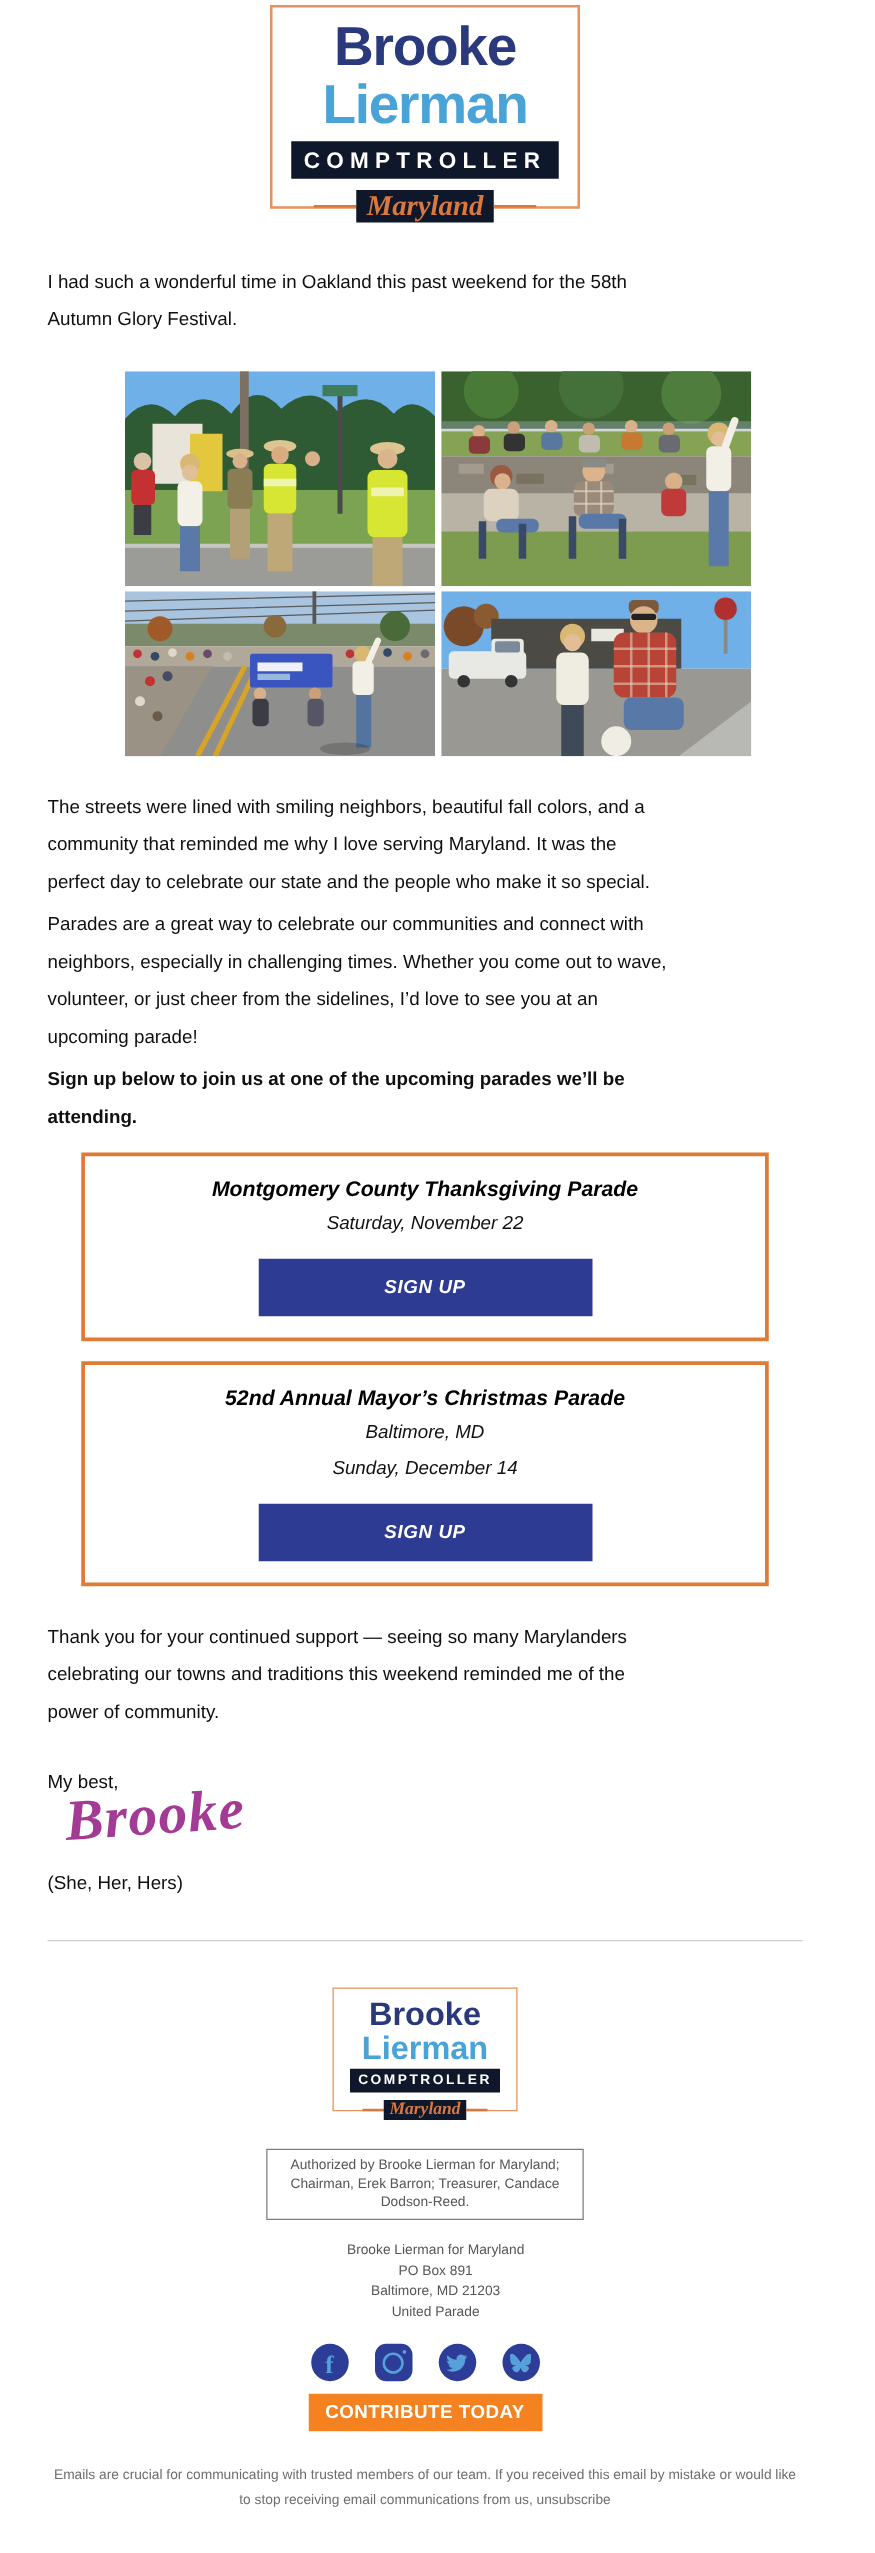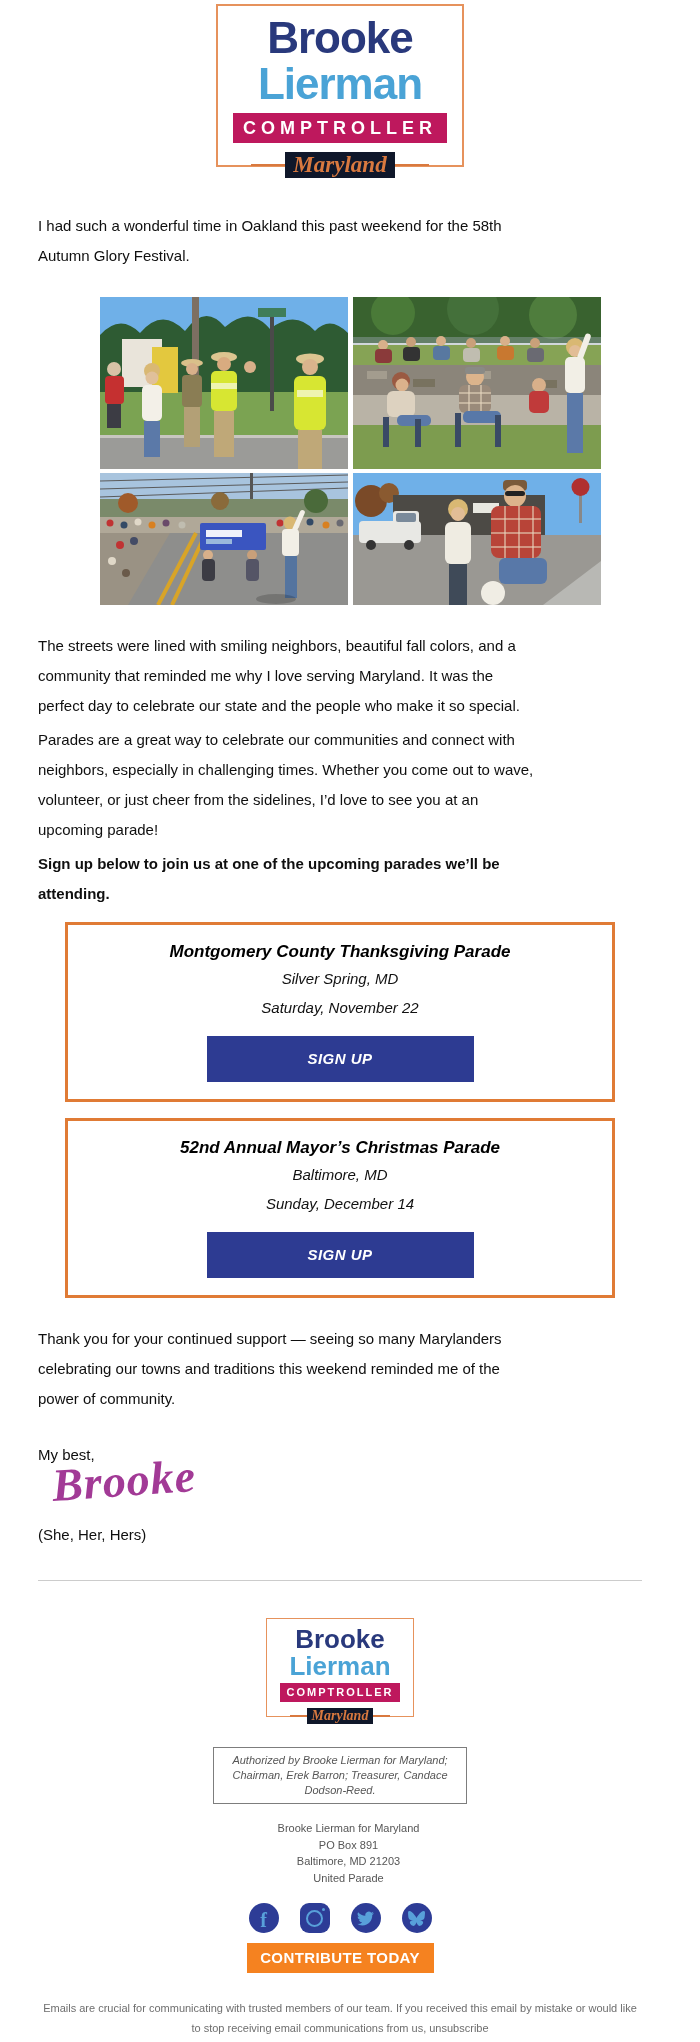--- a/index.html
+++ b/index.html
@@ -13,21 +13,21 @@
   .email{width:680px;overflow:hidden;background:#fff;}
 
   
   .logo-wrap{text-align:center;margin-top:4px;}
   .logo-box{
     position:relative;display:inline-block;width:248px;box-sizing:border-box;
     border:2px solid #e6925c;padding:10px 0 22px;text-align:center;
   }
   .logo-n1{font-size:44px;line-height:44px;font-weight:bold;color:#29397c;letter-spacing:-1px;}
   .logo-n2{font-size:44px;line-height:48px;font-weight:bold;color:#4aa3d6;letter-spacing:-1px;}
-  .logo-band{display:inline-block;background:#be185d;color:#fff;font-weight:bold;
+  .logo-band{display:inline-block;background:#0f172a;color:#fff;font-weight:bold;
     font-size:18px;line-height:18px;letter-spacing:5px;padding:6px 10px;margin-top:5px;}
   .logo-script-row{position:absolute;left:0;right:0;bottom:-14px;height:28px;
     display:flex;align-items:center;justify-content:center;}
   .logo-script-row .dash{display:inline-block;width:34px;height:2px;background:#d9793f;}
   .logo-script{background:#0f172a;padding:0 8px;color:#d9793f;
     font-family:"Liberation Serif", serif;font-style:italic;font-weight:bold;font-size:23px;line-height:26px;}
   
   .logo-box.small{width:148px;border-width:1px;padding:7px 0 14px;}
   .logo-box.small .logo-n1{font-size:26px;line-height:26px;letter-spacing:0;}
   .logo-box.small .logo-n2{font-size:26px;line-height:28px;letter-spacing:0;}
@@ -62,21 +62,21 @@
   .signature{display:inline-block;margin:-14px 0 0 14px;
     font-family:"Liberation Serif", serif;font-style:italic;font-weight:bold;
     font-size:46px;line-height:50px;color:#a23a96;transform:rotate(-4deg);letter-spacing:1px;}
 
   hr.divider{border:none;border-top:1px solid #cccccc;margin:30px 38px 0;}
 
   
   .footer{ text-align:center; }
   .f-logo{margin-top:37px;}
   .auth-box{width:254px;box-sizing:border-box;margin:30px auto 0;border:1px solid #7d7d7d;
-    padding:5px 0;font-size:11px;line-height:15px;color:#565656;font-style:italic;}
+    padding:5px 0;font-size:11px;line-height:15px;color:#565656;}
   .address{margin-top:16px;font-size:11px;line-height:16.5px;color:#565656;padding-left:17px;}
   .social-row{margin-top:17px;display:flex;justify-content:center;gap:21px;}
   .sicon{width:30px;height:30px;border-radius:50%;background:#2d3c96;
     display:flex;align-items:center;justify-content:center;position:relative;cursor:pointer;}
   .sicon.square{border-radius:9px;}
   .fb-f{font-family:"Liberation Serif", serif;font-weight:bold;font-size:20px;line-height:20px;
     color:#58a0da;margin-top:3px;}
   .ig-lens{width:13px;height:13px;border:2px solid #58a0da;border-radius:50%;}
   .ig-dot{position:absolute;top:5px;right:5px;width:3px;height:3px;border-radius:50%;background:#58a0da;}
   .contribute-btn{display:block;width:187px;height:30px;line-height:30px;margin:10px auto 0;
@@ -273,21 +273,20 @@
 
   <div class="bodytext">
     <p class="para mt26">The streets were lined with smiling neighbors, beautiful fall colors, and a community that reminded me why I love serving Maryland. It was the perfect day to celebrate our state and the people who make it so special.</p>
     <p class="para mt4">Parades are a great way to celebrate our communities and connect with neighbors, especially in challenging times. Whether you come out to wave, volunteer, or just cheer from the sidelines, I’d love to see you at an upcoming parade!</p>
     <p class="para mt4 bold">Sign up below to join us at one of the upcoming parades we’ll be attending.</p>
   </div>
 
   <div class="card-holder">
     <div class="card">
       <div class="card-title">Montgomery County Thanksgiving Parade</div>
-      <div class="card-line">Silver Spring, MD</div>
       <div class="card-line">Saturday, November 22</div>
       <a class="signup-btn">SIGN UP</a>
     </div>
     <div class="card">
       <div class="card-title">52nd Annual Mayor’s Christmas Parade</div>
       <div class="card-line">Baltimore, MD</div>
       <div class="card-line">Sunday, December 14</div>
       <a class="signup-btn">SIGN UP</a>
     </div>
   </div>

